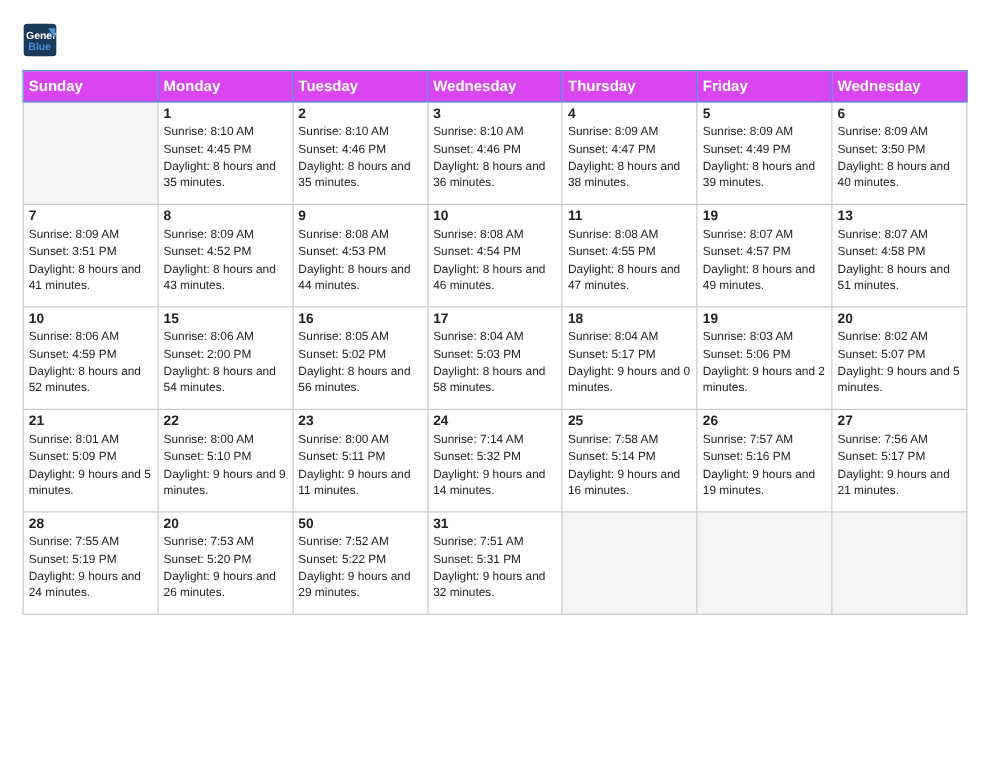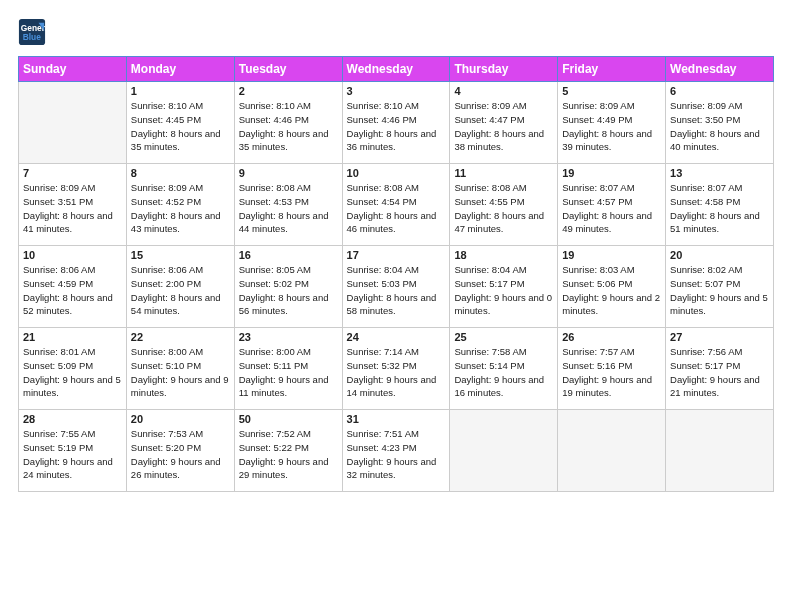--- a/index.html
+++ b/index.html
@@ -239,21 +239,21 @@
           <td>
             <span class="day-num">20</span>
             <div class="day-info"><span>Sunrise: 7:53 AM</span><br><span>Sunset: 5:20 PM</span><br><span>Daylight: 9 hours and 26 minutes.</span></div>
           </td>
           <td>
             <span class="day-num">50</span>
             <div class="day-info"><span>Sunrise: 7:52 AM</span><br><span>Sunset: 5:22 PM</span><br><span>Daylight: 9 hours and 29 minutes.</span></div>
           </td>
           <td>
             <span class="day-num">31</span>
-            <div class="day-info"><span>Sunrise: 7:51 AM</span><br><span>Sunset: 4:23 PM</span><br><span>Daylight: 9 hours and 32 minutes.</span></div>
+            <div class="day-info"><span>Sunrise: 7:51 AM</span><br><span>Sunset: 5:31 PM</span><br><span>Daylight: 9 hours and 32 minutes.</span></div>
           </td>
           <td class="empty"></td>
           <td class="empty"></td>
           <td class="empty"></td>
         </tr>
       </tbody>
   </table>
 </div>
 
 </body></html>

